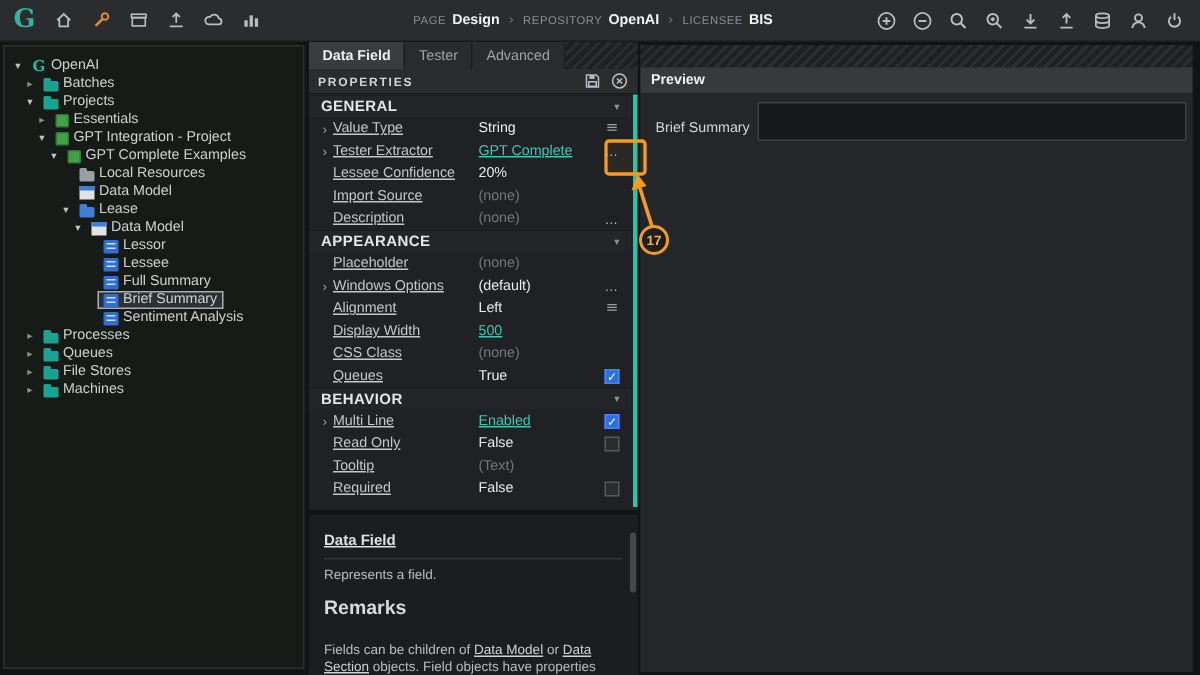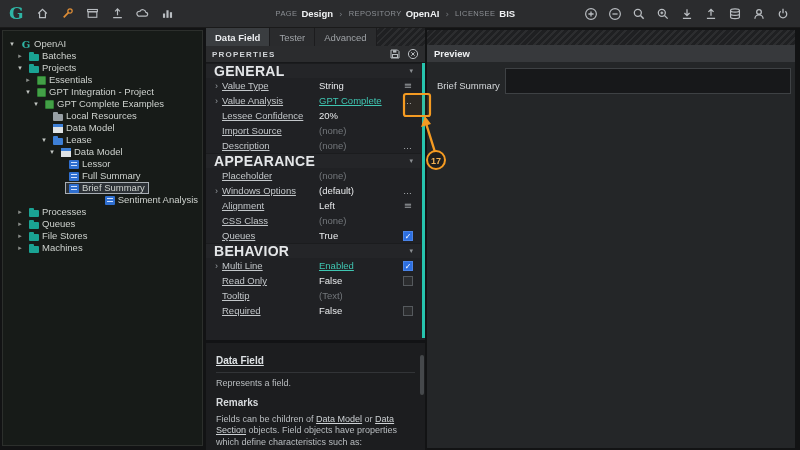--- a/index.html
+++ b/index.html
@@ -58,21 +58,21 @@
   .props-bar { height:17px; background:#2b2c2e; display:flex; align-items:center; padding:0 6px;
                border-bottom:1px solid #17181a; }
   .props-title { font-size:8px; letter-spacing:1.2px; color:#d2d5d8; font-weight:bold; }
   .props-actions { margin-left:auto; display:flex; gap:6px; align-items:center; }
   .pa-icon { cursor:pointer; display:flex; }
 
   .grid { position:absolute; left:0; top:35px; right:4px; bottom:112px; overflow:hidden; background:#202124; }
   .grid-sb { position:absolute; right:0; top:35px; bottom:112px; width:3px; background:#27c4ae; cursor:pointer; }
   .sec { height:15px; display:flex; align-items:center; padding:0 8px; background:#242528;
          border-top:1px solid #1b1c1e; cursor:pointer; }
-  .sec-name { font-size:14px; font-weight:bold; color:#e4e6e8; letter-spacing:.3px; }
+  .sec-name { font-size:10px; font-weight:bold; color:#e4e6e8; letter-spacing:.3px; }
   .sec-ch { margin-left:auto; color:#8d9194; font-size:7px; font-family:"DejaVu Sans",sans-serif; }
   .prow { height:15px; display:flex; align-items:center; padding-left:5px; padding-right:5px; font-size:9.5px; }
   .p-exp { width:11px; flex:none; color:#9a9ea2; font-size:9px; text-align:center; }
   .p-label { width:97px; flex:none; color:#c3c7ca; white-space:nowrap; overflow:hidden;text-decoration:underline; }
   .p-value { flex:1; color:#e8eaec; white-space:nowrap; overflow:hidden; }
   .p-value.accent { color:#3fc6b2;text-decoration:underline; }
   .p-value.muted { color:#73777b; }
   .p-trail { width:16px; flex:none; display:flex; justify-content:center; align-items:center; }
   .t-menu { color:#9a9ea2; font-size:10px; font-family:"DejaVu Sans",sans-serif; cursor:pointer; }
   .t-ell { color:#b4b8bb; font-size:9px; letter-spacing:1px; cursor:pointer; }
@@ -82,21 +82,21 @@
   .cb.checked { background:#2d6fe0; border-color:#4a84e8; }
 
   
   .help { position:absolute; left:0; right:0; bottom:0; height:110px; background:#1c1d1f;
           border-top:3px solid #121315; padding:7px 10px 0 10px; overflow:hidden; }
   .help-sb { position:absolute; right:1px; top:12px; width:4px; height:40px; background:#45484b;
              border-radius:2px; cursor:pointer; }
   .help-title { font-size:10px; font-weight:bold; color:#dde1e4; text-decoration:underline; cursor:pointer; }
   .help-divider { border-bottom:1px solid #323437; margin:4px 0 5px; }
   .help-text { font-size:9px; color:#b9bdc0; line-height:1.3; }
-  .help-remarks { font-size:10px; font-weight:bold; color:#d7dadd; margin:7px 0 6px; }
+  .help-remarks { font-size:13px; font-weight:bold; color:#d7dadd; margin:7px 0 16px; }
   .help-link { text-decoration:underline; color:#ced2d5; cursor:pointer; }
 
   
   .preview { position:absolute; left:427px; top:30px; width:368px; height:418px; background:#242628; }
   .pv-hatch { height:15px; background:repeating-linear-gradient(135deg,#2c2d2f 0 2px,#1f2022 2px 5px); }
   .pv-header { height:17px; background:#37393c; display:flex; align-items:center; padding:0 7px;
                font-size:9.5px; font-weight:bold; color:#eff1f3; }
   .pv-body { position:relative; height:calc(100% - 32px); background:#242628; }
   .pv-label { position:absolute; left:10px; top:18px; font-size:9.5px; color:#d3d6d9; }
   .pv-input { position:absolute; left:78px; top:6px; right:4px; height:26px; background:#17181a;
@@ -290,31 +290,38 @@
       <span class="tw-exp"></span>
       <span class="tree-node">
         <span class="ico ico-field"></span>
         <span class="tree-label">Lessor</span>
       </span>
     </div>
     <div class="tree-row" style="padding-left: 52px;">
       <span class="tw-exp"></span>
       <span class="tree-node">
         <span class="ico ico-field"></span>
+        <span class="tree-label">Lessee</span>
+      </span>
+    </div>
+    <div class="tree-row" style="padding-left: 52px;">
+      <span class="tw-exp"></span>
+      <span class="tree-node">
+        <span class="ico ico-field"></span>
         <span class="tree-label">Full Summary</span>
       </span>
     </div>
     <div class="tree-row" style="padding-left: 52px;">
       <span class="tw-exp"></span>
       <span class="tree-node selected">
         <span class="ico ico-field"></span>
         <span class="tree-label">Brief Summary</span>
       </span>
     </div>
-    <div class="tree-row" style="padding-left: 52px; justify-content: flex-end;">
+    <div class="tree-row" style="padding-left: 52px;">
       <span class="tw-exp"></span>
       <span class="tree-node">
         <span class="ico ico-field"></span>
         <span class="tree-label">Sentiment Analysis</span>
       </span>
     </div>
     <div class="tree-row" style="padding-left: 12px;">
       <span class="tw-exp closed">▸</span>
       <span class="tree-node">
         <span class="ico ico-folder"></span>
@@ -380,21 +387,21 @@
       <div class="prow">
         <span class="p-exp">›</span>
         <span class="p-label">Value Type</span>
         <span class="p-value">String</span>
         <span class="p-trail">
           <span class="t-menu">≡</span>
         </span>
       </div>
       <div class="prow">
         <span class="p-exp">›</span>
-        <span class="p-label">Value Analysis</span>
+        <span class="p-label">Tester Extractor</span>
         <span class="p-value accent">GPT Complete</span>
         <span class="p-trail">
           <span class="t-ell">…</span>
         </span>
       </div>
       <div class="prow">
         <span class="p-exp"></span>
         <span class="p-label">Lessee Confidence</span>
         <span class="p-value">20%</span>
         <span class="p-trail"></span>
@@ -431,20 +438,26 @@
           <span class="t-ell">…</span>
         </span>
       </div>
       <div class="prow">
         <span class="p-exp"></span>
         <span class="p-label">Alignment</span>
         <span class="p-value">Left</span>
         <span class="p-trail">
           <span class="t-menu">≡</span>
         </span>
+      </div>
+      <div class="prow">
+        <span class="p-exp"></span>
+        <span class="p-label">Display Width</span>
+        <span class="p-value accent">500</span>
+        <span class="p-trail"></span>
       </div>
       <div class="prow">
         <span class="p-exp"></span>
         <span class="p-label">CSS Class</span>
         <span class="p-value muted">(none)</span>
         <span class="p-trail"></span>
       </div>
       <div class="prow">
         <span class="p-exp"></span>
         <span class="p-label">Queues</span>

